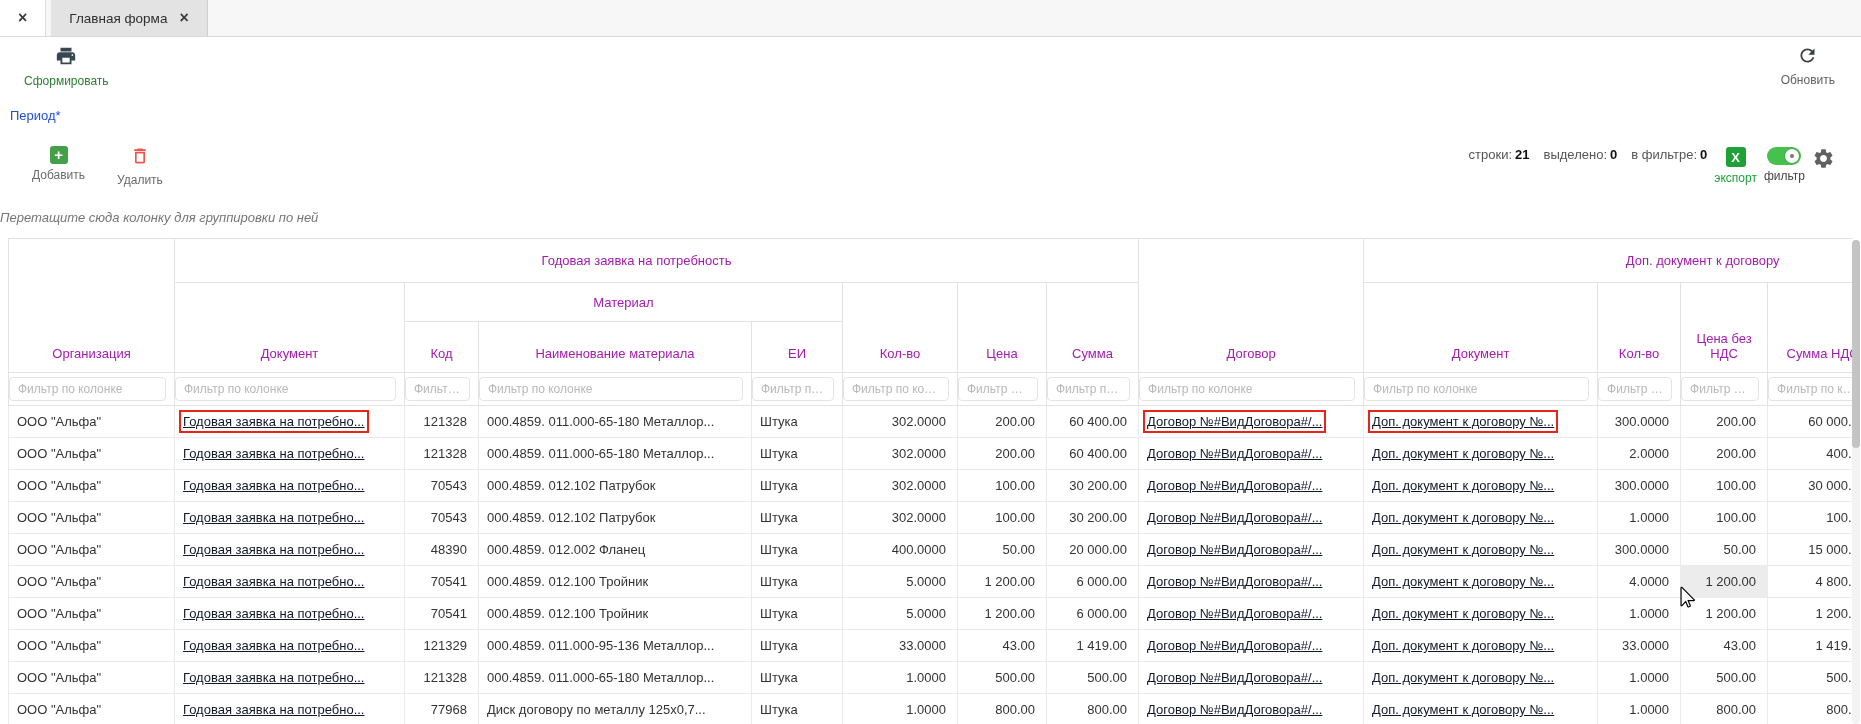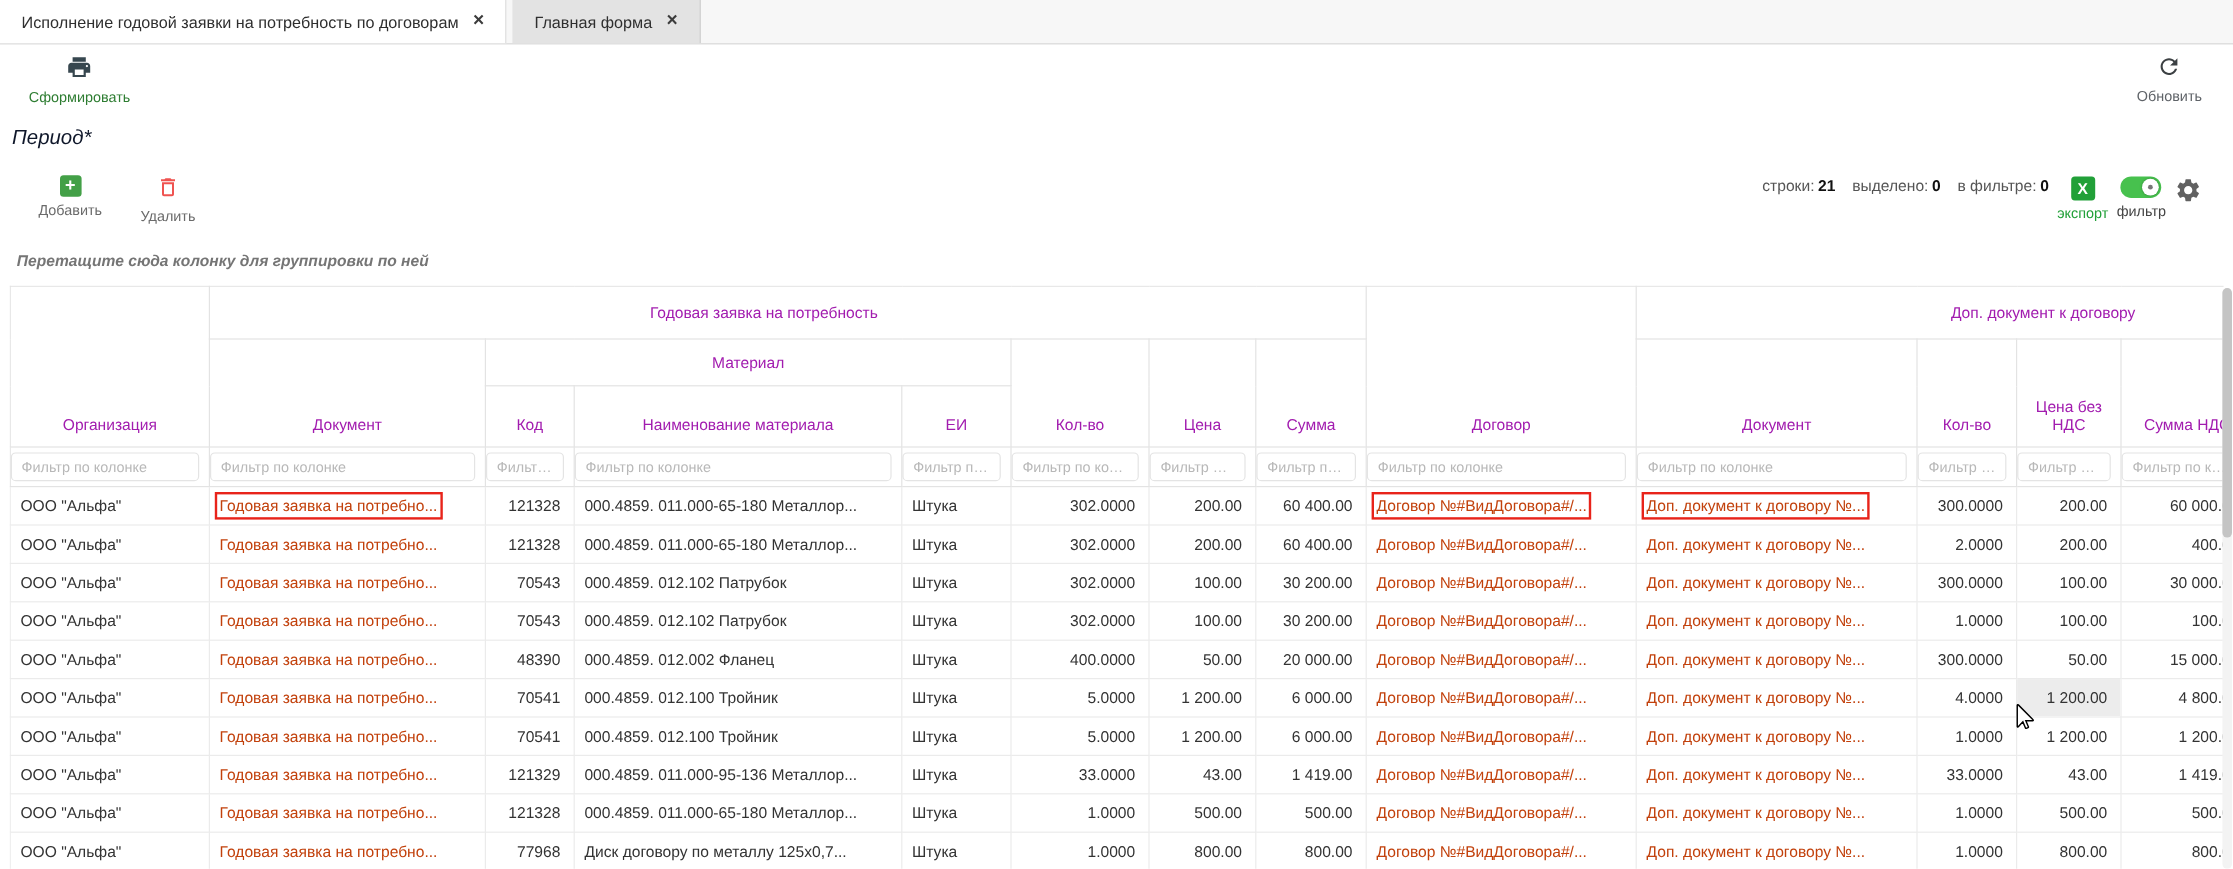--- a/index.html
+++ b/index.html
@@ -18,21 +18,21 @@
   .tab-close { font-size:16px; font-weight:bold; color:#3c3c3c; line-height:1; }
 
   
   .toolbar { height:58px; display:flex; align-items:center; justify-content:space-between; padding:0 26px 0 24px; }
   .tool-stack { display:flex; flex-direction:column; align-items:center; gap:4px; cursor:pointer; }
   .generate-label { color:#2e7d32; font-size:12px; }
   .refresh-label { color:#5f6368; font-size:12px; }
 
   
   .period-row { height:40px; display:flex; align-items:center; padding-left:10px; }
-  .period-label { font-size:17px; color:#0f172a; width:156px;font-style:italic; }
+  .period-label { font-size:13px; color:#1d4ed8; width:156px; }
   .select { width:286px; height:30px; border:1px solid #c2c2c2; border-radius:3px; background:#fff;
             display:flex; align-items:center; justify-content:space-between; padding:0 13px; font-size:14px; color:#222; cursor:pointer; }
   .chevron { width:8px; height:8px; border-right:2px solid #555; border-bottom:2px solid #555; transform:rotate(45deg); margin-top:-4px; }
 
   
   .grid-toolbar { height:62px; display:flex; align-items:center; padding:0 26px 0 32px; }
   .gt-left { display:flex; gap:32px; }
   .icon-stack { display:flex; flex-direction:column; align-items:center; gap:4px; cursor:pointer; }
   .icon-stack .lbl { font-size:12px; color:#6b6b6b; }
   .plus-icon { width:18px; height:18px; background:#43a047; border-radius:3px; color:#fff; font-size:15px; font-weight:bold;
@@ -43,56 +43,55 @@
   .stat { white-space:nowrap; }
   .excel-icon { width:20px; height:20px; background:#21a038; border-radius:3px; color:#fff; font-weight:bold; font-size:13px;
                 display:flex; align-items:center; justify-content:center; }
   .export-lbl { color:#21a038; font-size:12px; }
   .toggle { width:34px; height:18px; background:#47c14e; border-radius:9px; position:relative; cursor:pointer; }
   .toggle-knob { position:absolute; right:2px; top:2px; width:14px; height:14px; background:#fff; border-radius:50%; box-shadow:0 0 2px rgba(0,0,0,.35); }
   .toggle-knob::after { content:""; position:absolute; left:5px; top:5px; width:4px; height:4px; border-radius:50%; background:#777; }
   .filter-lbl { color:#444; font-size:12px; }
 
   
-  .group-panel { height:41px; display:flex; align-items:center; padding-left:14px; font-style:italic; font-size:13px; color:#757575;font-weight:bold; }
+  .group-panel { height:41px; display:flex; align-items:center; font-style:italic; font-size:13px; color:#757575; }
 
   
   .grid-wrap { position:relative; margin-left:8px; width:1845px; overflow:hidden; }
   table { border-collapse:collapse; table-layout:fixed; width:1869px; font-size:13px; background:#fff; }
   th { border:1px solid #e3e3e3; font-weight:normal; color:#a21caf; text-align:center; background:#fff; padding:4px 6px; }
   th.band { vertical-align:middle; }
   th.band1 { padding-right:46px; }
   th.band2 { padding-left:170px; }
   th.caption { vertical-align:bottom; padding-bottom:11px; }
   tr.hr1 { height:44px; } tr.hr2 { height:39px; } tr.hr3 { height:51px; }
   tr.filter-row { height:33px; }
   tr.filter-row td { border:1px solid #e3e3e3; padding:0; }
   .filter-input { display:block; width:calc(100% - 8px); margin:0; height:24px; border:1px solid #e4e4e4; border-radius:4px;
                   padding:0 8px; font-size:12px; color:#333; outline:none; font-family:"Liberation Sans",sans-serif;
                   text-overflow:ellipsis; }
   .filter-input::placeholder { color:#b8b8b8; opacity:1; text-overflow:ellipsis; }
   tbody td { border:1px solid #ebebeb; height:32px; padding:0 8px; white-space:nowrap; overflow:hidden; color:#333; }
   td.num { text-align:right; padding-right:11px; }
-  a.link { color:#c2410c; cursor:pointer; }
+  a.link { color:#0f172a; text-decoration:underline; cursor:pointer; }
   a.red-box { outline:2px solid #e8231a; outline-offset:2px; }
   td.hover-cell { background:#ececec; }
 
   
   .scrollbar { position:absolute; right:1px; top:240px; width:8px; height:484px; background:#f3f3f3; border-radius:4px; }
   .scroll-thumb { position:absolute; top:0; left:0; width:8px; height:208px; background:#c4c4c4; border-radius:4px; }
 
   
   .mouse-cursor { position:absolute; left:1676px; top:583px; width:22px; height:30px; z-index:20; pointer-events:none; }
 </style>
 </head>
 <body>
 
 <div class="tabbar">
   <div class="tab active">
-    <span>Исполнение годовой заявки на потребность по договорам</span>
     <span class="tab-close">×</span>
   </div>
   <div class="tab inactive">
     <span>Главная форма</span>
     <span class="tab-close">×</span>
   </div>
 </div>
 
 <div class="toolbar">
   <div class="tool-stack">

